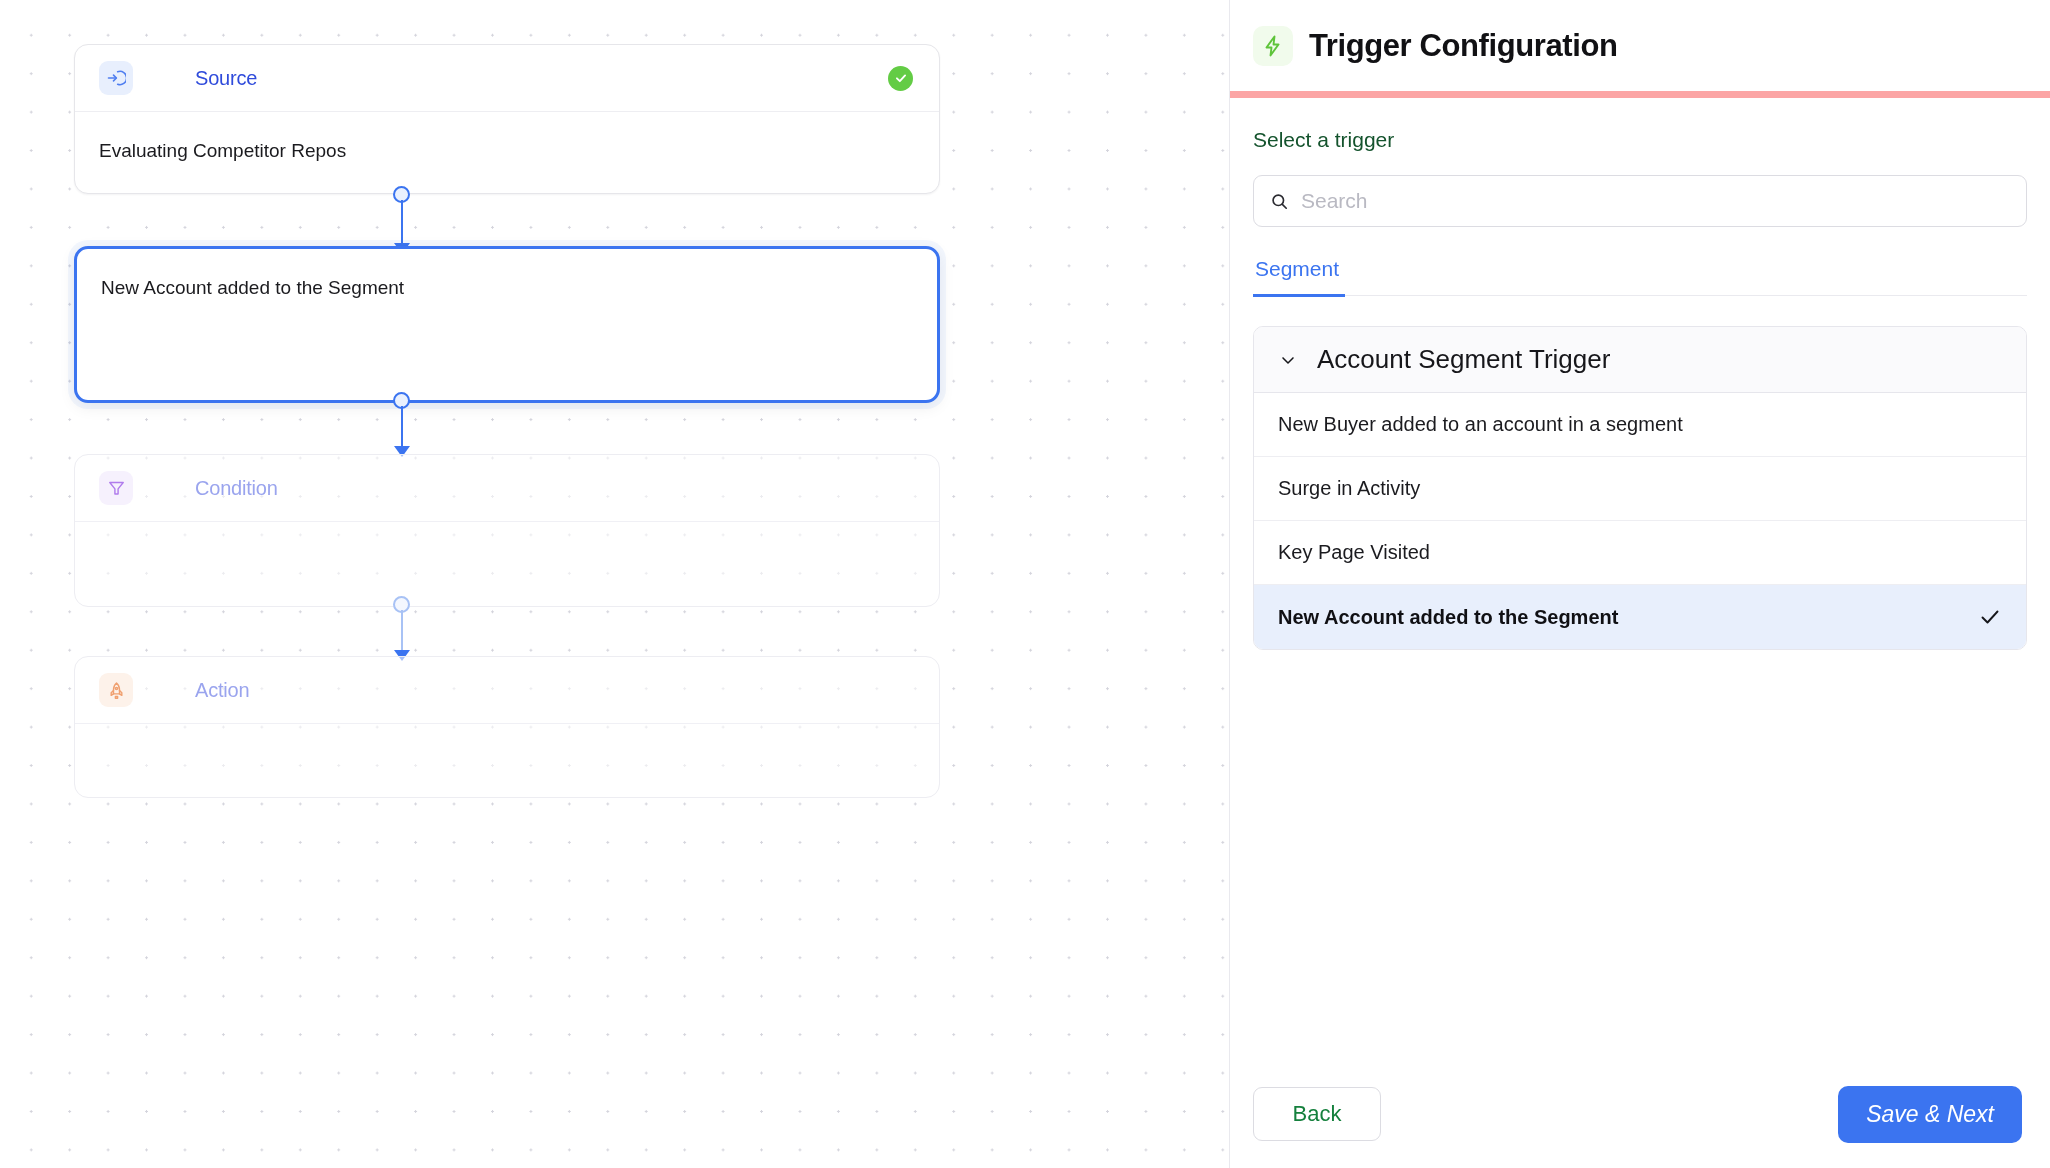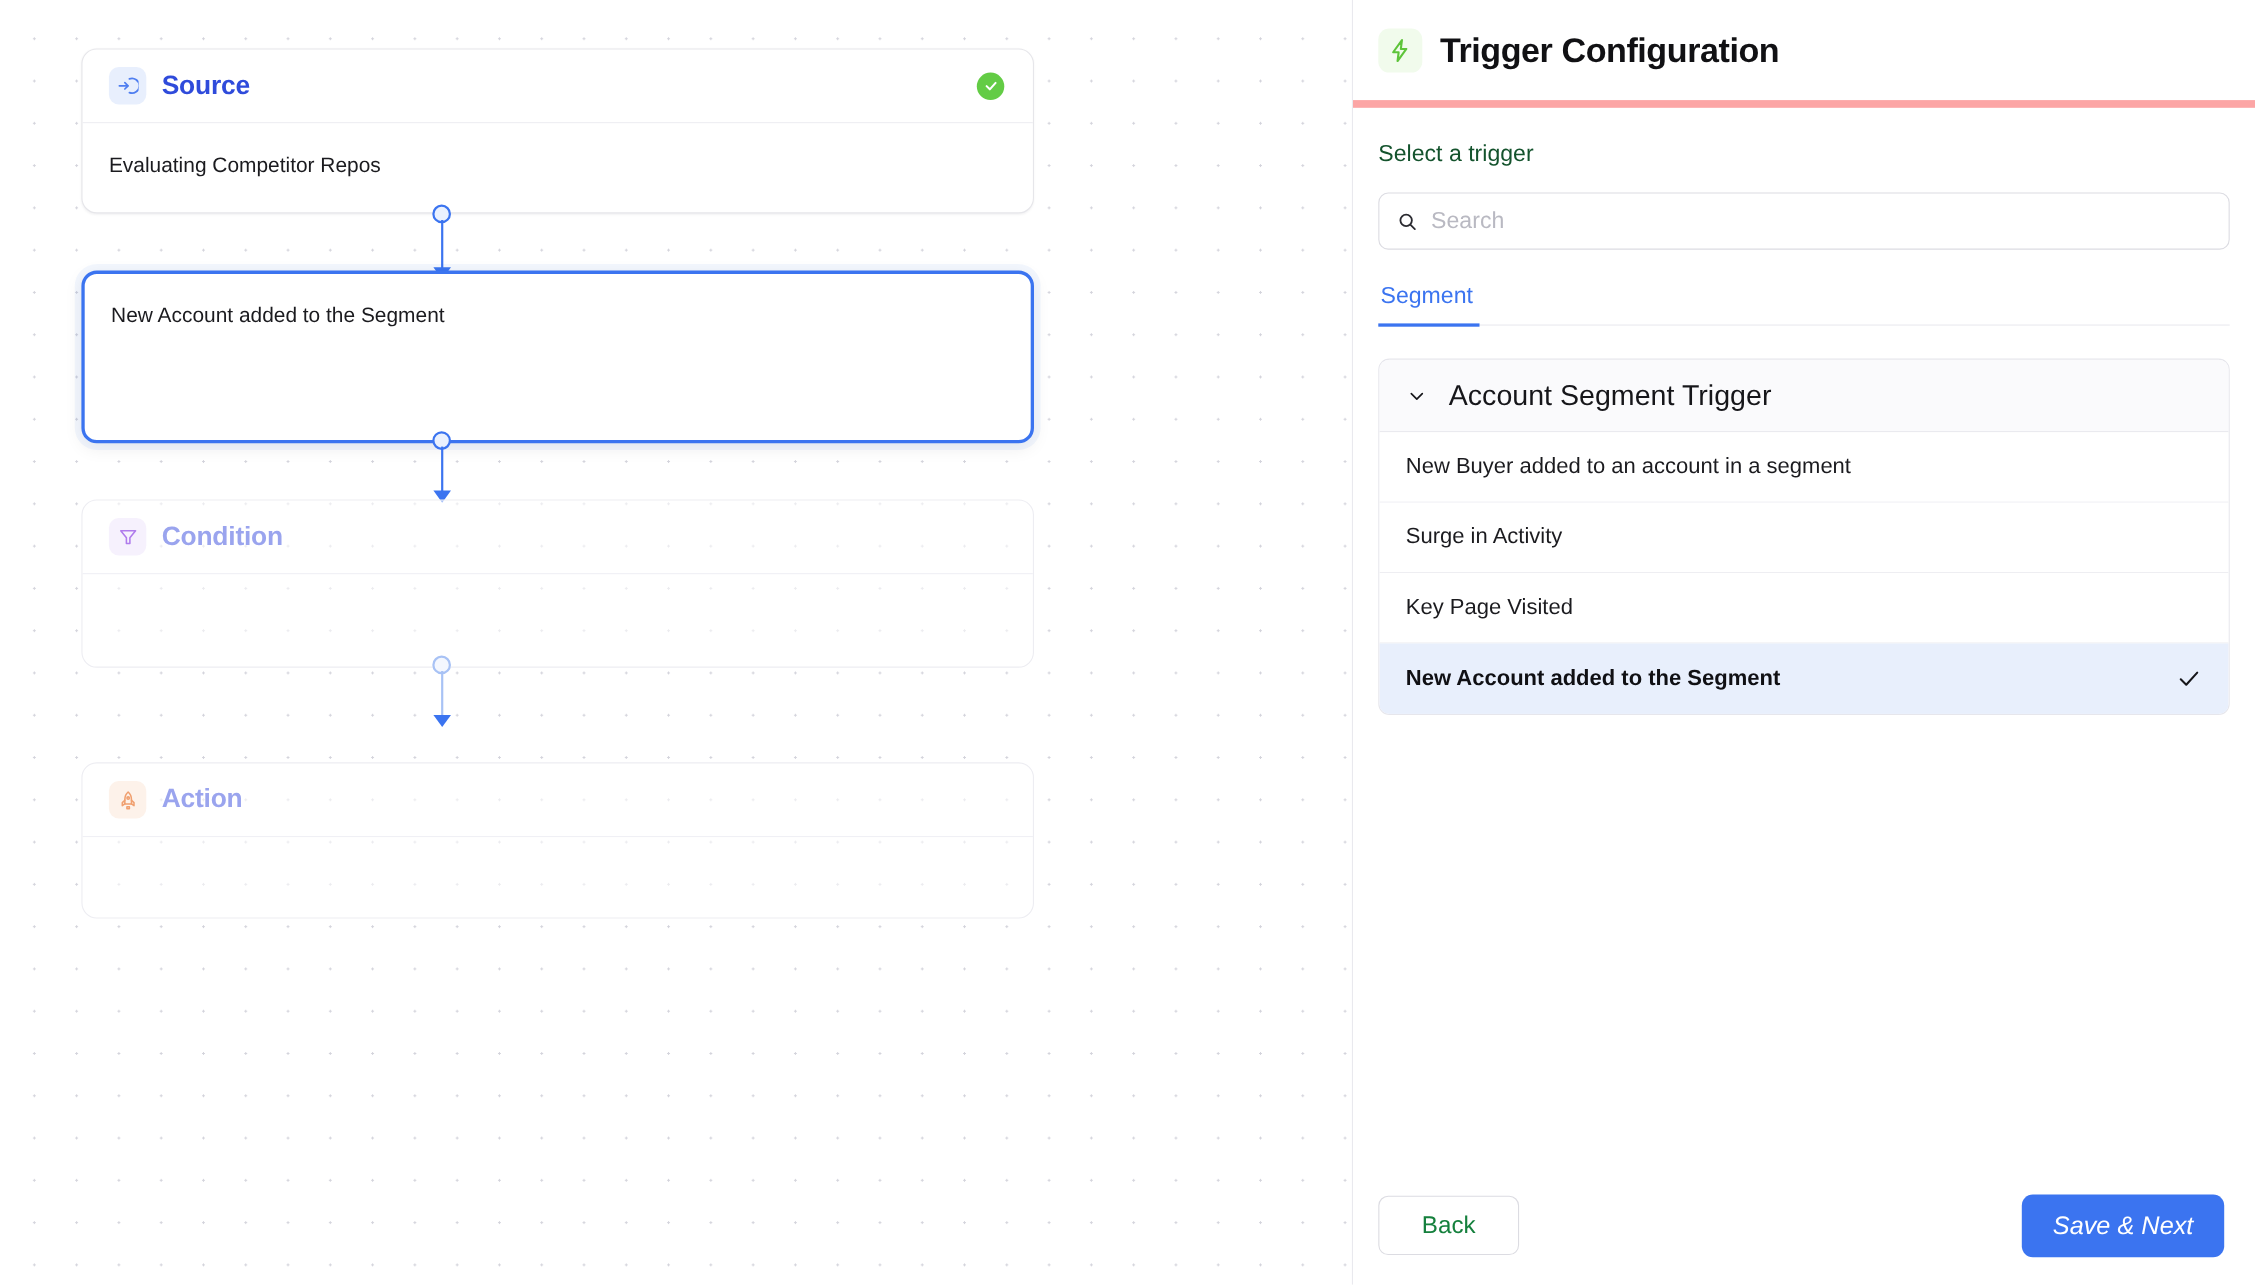--- a/index.html
+++ b/index.html
@@ -63,23 +63,24 @@
     display: flex; align-items: center; justify-content: center;
     flex: none;
     margin-right: 14px;
   }
   .ic-source { background: #e8effd; }
   .ic-trigger { background: #f1fbec; }
   .ic-condition { background: #f6f1fd; }
   .ic-action { background: #fdf2ea; }
 
   .node-title {
-    font-size: 24px;
-    font-weight: bold;
+    font-size: 20px;
+    font-weight: normal;
     letter-spacing: -0.2px;
+    margin-left: 48px;
   }
   .t-source { color: #2f4bdb; }
   .t-trigger { color: #2f4bdb; }
   .t-condition { color: #9aa4ee; }
   .t-action { color: #9aa4ee; }
 
   .node-status {
     margin-left: auto;
     font-size: 19px;
     color: #3b74f0;
@@ -326,21 +327,21 @@
         </div>
         <div class="node-body empty"></div>
       </div>
 
       <div class="connector" style="top:596px;height:78px;">
         <div class="conn-dot muted"></div>
         <div class="conn-line muted" style="height:48px;"></div>
         <div class="conn-arrow" style="top:54px;"></div>
       </div>
 
-      <div class="node ghost" style="top:693px;height:142px;">
+      <div class="node ghost" style="top:656px;height:142px;">
         <div class="node-head">
           <span class="node-icon ic-action">
             <svg width="19" height="19" viewBox="0 0 24 24" fill="none" stroke="#f0a070" stroke-width="1.8" stroke-linecap="round" stroke-linejoin="round">
               <path d="M12 2.5c2.6 2.3 3.8 5.4 3.8 8.6v5.2H8.2v-5.2c0-3.2 1.2-6.3 3.8-8.6z"></path>
               <path d="M8.2 12 5.3 14.8v3.4l2.9-2"></path>
               <path d="M15.8 12l2.9 2.8v3.4l-2.9-2"></path>
               <path d="M10.6 19.5h2.8v2.2h-2.8z"></path>
               <circle cx="12" cy="9.5" r="1.4"></circle>
             </svg>
           </span>

